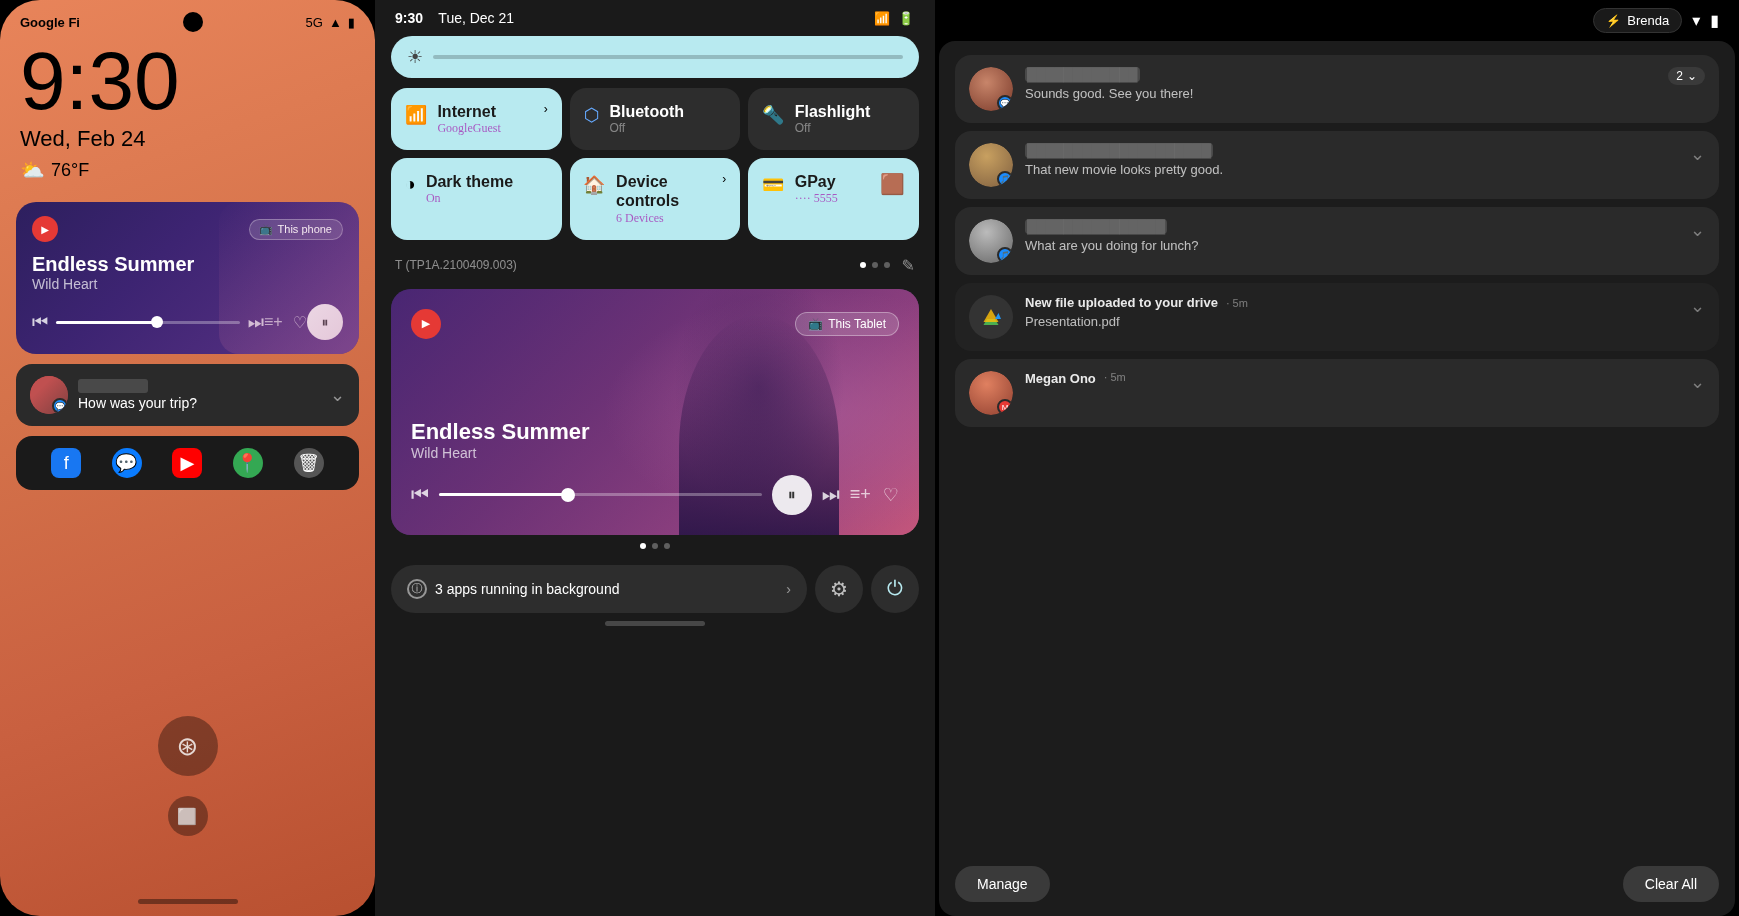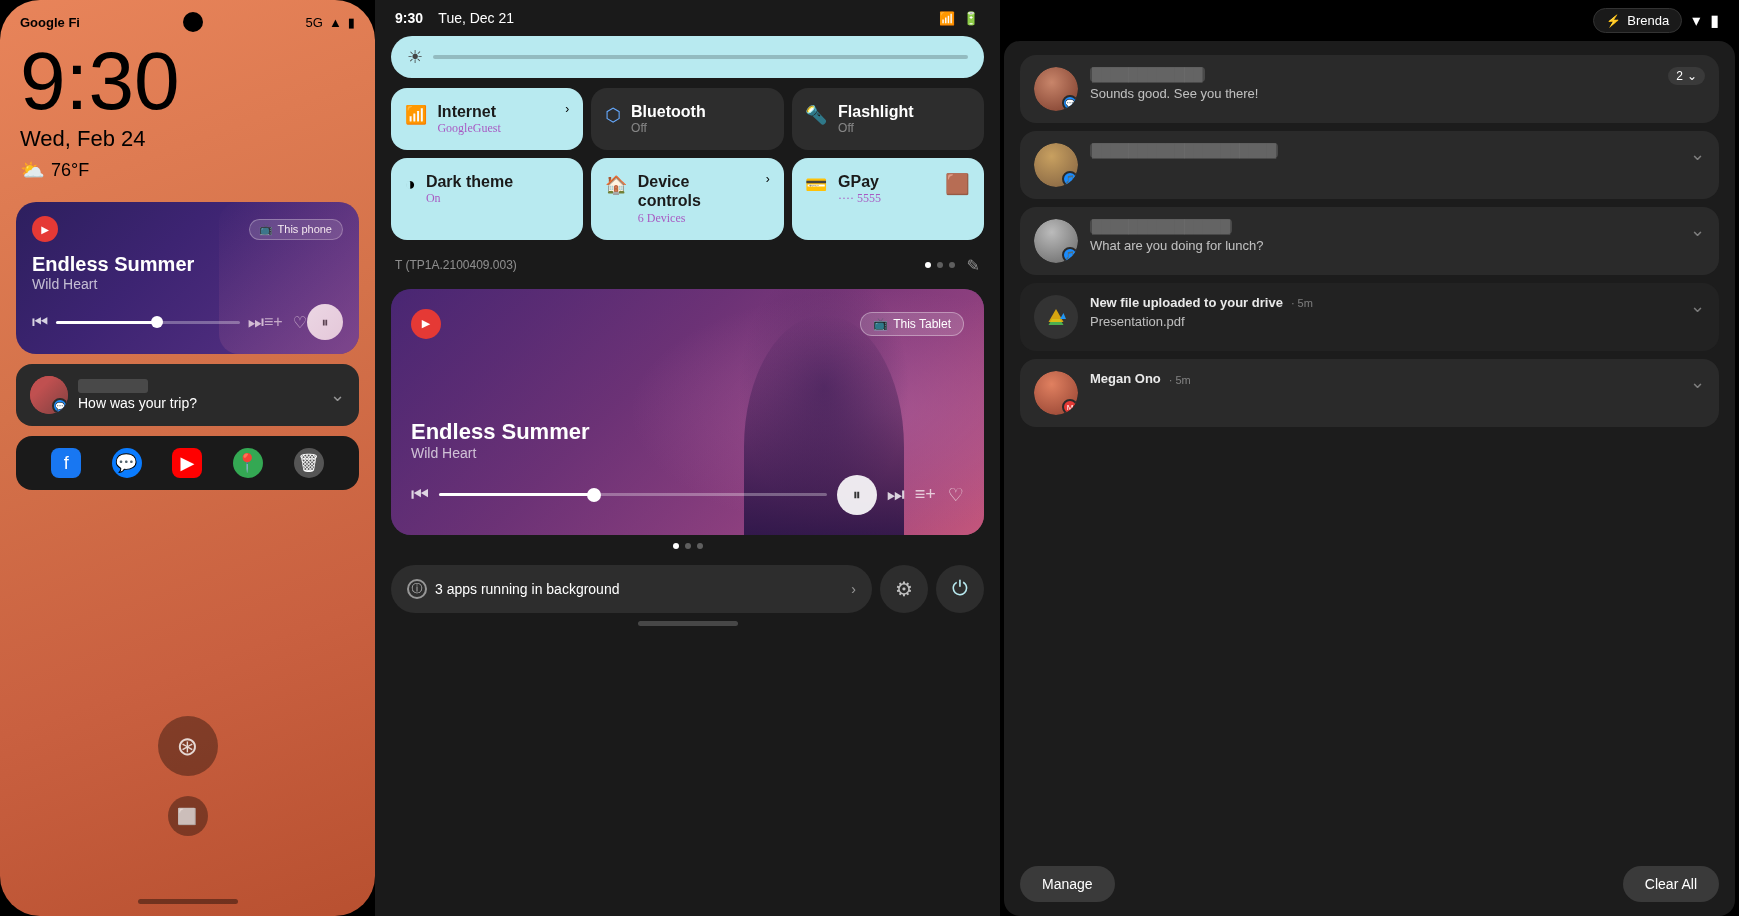--- a/index.html
+++ b/index.html
@@ -236,21 +236,21 @@
       bottom: 12px;
       left: 50%;
       transform: translateX(-50%);
       width: 100px; height: 5px;
       background: rgba(0,0,0,0.4);
       border-radius: 3px;
     }
 
     
     .tablet-panel {
-      width: 625px;
+      width: 560px;
       height: 916px;
       background: #1a1a1a;
       flex-shrink: 0;
       position: relative;
       overflow: hidden;
     }
     .tablet-status-bar {
       display: flex;
       justify-content: space-between;
       align-items: center;
@@ -854,20 +854,21 @@
 
       <div class="notif-card">
         <div class="notif-card-avatar">
           <div style="width:100%;height:100%;background:radial-gradient(circle at 40% 30%, #c8a060, #806040);border-radius:50%;"></div>
           <div class="app-badge" style="background:#1a8cff;font-size:8px;">🎵</div>
         </div>
         <div class="notif-card-body">
           <div style="display:flex;align-items:center;gap:8px;margin-bottom:4px;">
             <span style="background:rgba(255,255,255,0.15);border-radius:4px;color:rgba(255,255,255,0.15);font-size:13px;font-weight:600;padding:0 2px;">████████████████████</span>
           </div>
+          <div class="notif-card-message">That new movie looks pretty good.</div>
         </div>
         <div class="notif-expand-btn">⌄</div>
       </div>
 
       <div class="notif-card">
         <div class="notif-card-avatar">
           <div style="width:100%;height:100%;background:radial-gradient(circle at 40% 30%, #bbb, #666);border-radius:50%;"></div>
           <div class="app-badge" style="background:#1a8cff;font-size:8px;">🎵</div>
         </div>
         <div class="notif-card-body">
@@ -896,21 +897,21 @@
         </div>
         <div class="notif-expand-btn">⌄</div>
       </div>
 
       <div class="notif-card">
         <div class="notif-card-avatar">
           <div style="width:100%;height:100%;background:radial-gradient(circle at 40% 30%, #e08060, #904030);border-radius:50%;"></div>
           <div class="app-badge" style="background:#e53935;font-size:8px;">M</div>
         </div>
         <div class="notif-card-body">
-          <div style="display:flex;align-items:flex-end;gap:8px;margin-bottom:4px;">
+          <div style="display:flex;align-items:flex-start;gap:8px;margin-bottom:4px;">
             <span style="font-size:13px;font-weight:600;color:rgba(255,255,255,0.9);">Megan Ono</span>
             <span class="notif-card-timestamp">· 5m</span>
           </div>
         </div>
         <div class="notif-expand-btn">⌄</div>
       </div>
 
     </div>
 
     <div class="notif-footer">

